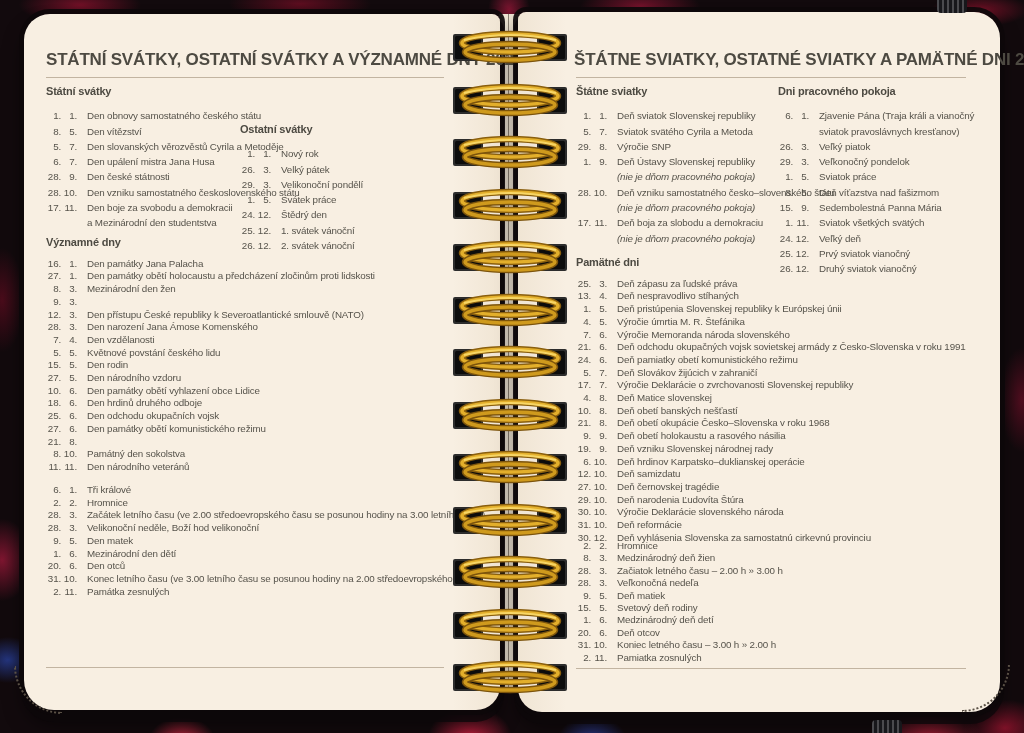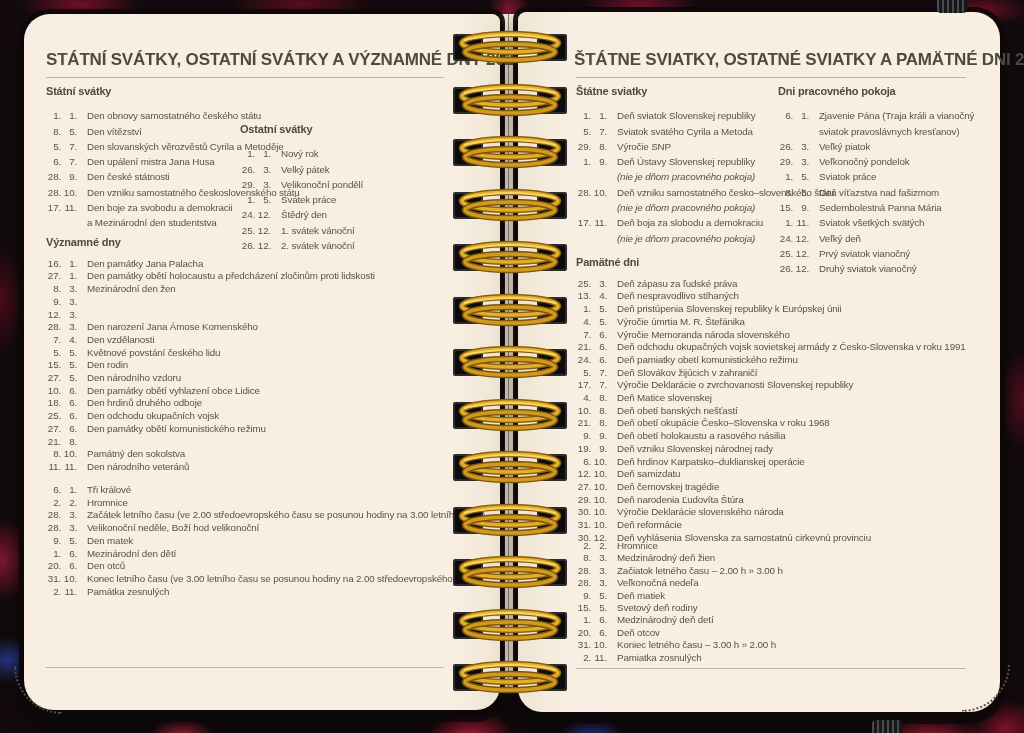--- a/index.html
+++ b/index.html
@@ -242,20 +242,21 @@
             <span class="d">9.</span>
             <span class="m">3.</span>
           </div>
 
         </div>
 
         <div>
           <div class="row">
             <span class="d">12.</span>
             <span class="m">3.</span>
+            <span class="t">Den přístupu České republiky k Severoatlantické smlouvě (NATO)</span>
           </div>
 
         </div>
 
         <div>
           <div class="row">
             <span class="d">28.</span>
             <span class="m">3.</span>
             <span class="t">Den narození Jana Ámose Komenského</span>
           </div>

